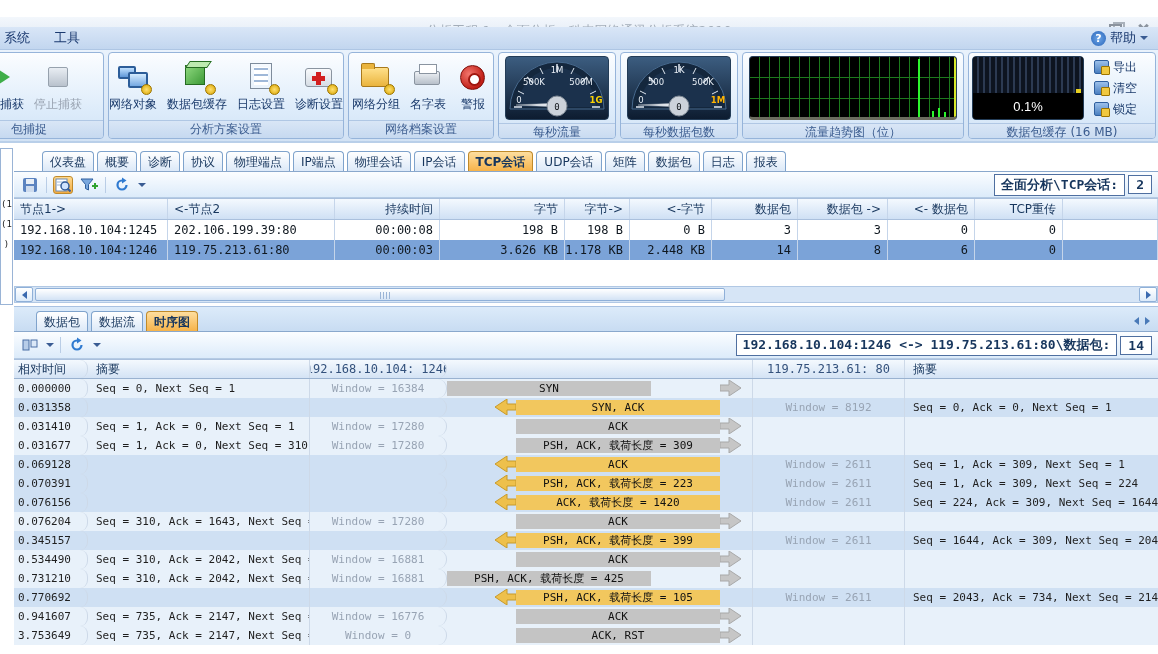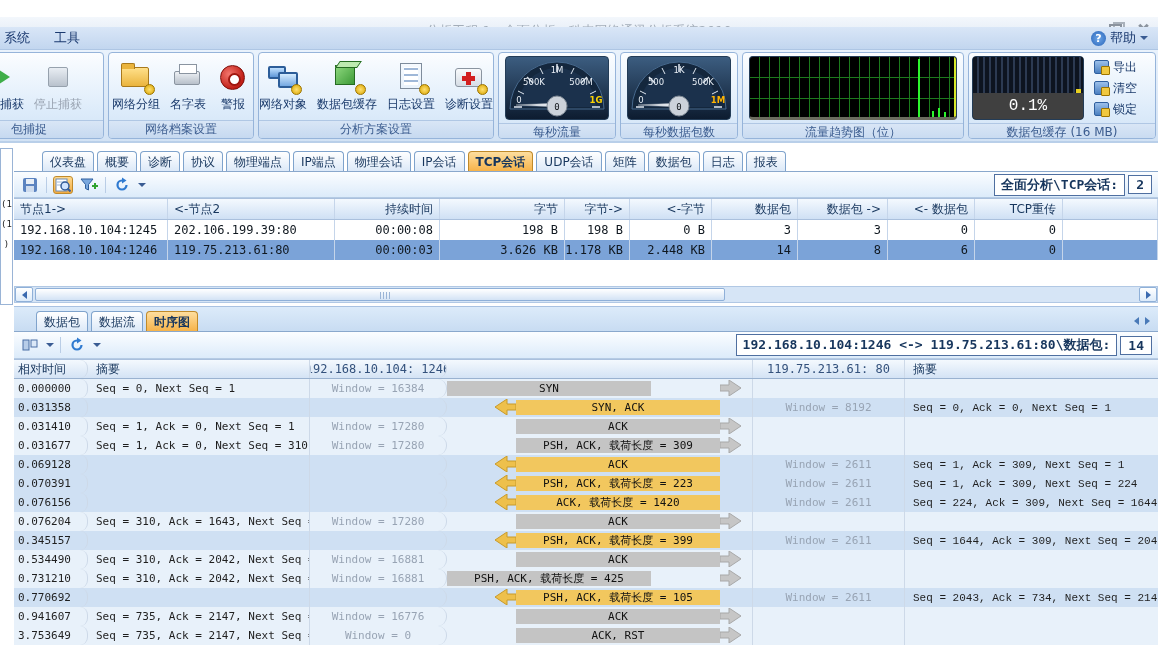--- a/index.html
+++ b/index.html
@@ -73,22 +73,22 @@
   .trend-tile { width:208px; height:64px; background:#000; border:1px solid #233c57; position:relative; overflow:hidden;
     background-image:repeating-linear-gradient(90deg, transparent 0 9px, #1d7a1d 9px 10px),
                      repeating-linear-gradient(180deg, transparent 0 20px, #1d7a1d 20px 21px);
     border-bottom:3px solid #6b6b5e; }
   .spike { position:absolute; bottom:0; background:#2df52d; width:2px; }
   .cache-tile { width:112px; height:64px; background:#0a111d; border:1px solid #233c57; position:relative; overflow:hidden; }
   .cache-grid { position:absolute; left:0; top:0; right:0; height:36px; background:#0a111d;
     background-image:repeating-linear-gradient(90deg, #0d1420 0 4px, #2c3a52 4px 6px),
                      repeating-linear-gradient(180deg, transparent 0 4px, #2c3a52 4px 6px); }
   .cache-mark { position:absolute; right:2px; top:32px; width:5px; height:5px; background:#e8d020; }
-  .cache-val { position:absolute; left:0; right:0; top:36px; bottom:0; background:#404040; color:#fff;
-    font-family:Liberation Mono, monospace; font-size:16px; display:flex; align-items:center; justify-content:center; }
+  .cache-val { position:absolute; left:0; right:0; top:36px; bottom:0; background:#000000; color:#fff;
+    font-family:Liberation Sans, sans-serif; font-size:13px; display:flex; align-items:center; justify-content:center; }
   .cache-btns { display:flex; flex-direction:column; justify-content:center; gap:4px; padding-left:4px; }
   .cbtn { display:flex; align-items:center; gap:4px; font-size:12px; color:#1a3a6b; white-space:nowrap; }
   .cbtn .mini { width:15px; height:14px; background:linear-gradient(#9cc0ea,#4a7fc0); border:1px solid #2f5f9e; border-radius:2px; position:relative; }
   .cbtn .mini::after { content:""; position:absolute; right:-2px; bottom:-2px; width:7px; height:7px; background:#f0c840; border:1px solid #9c7400; border-radius:1px; }
 
   
   .leftstrip { position:absolute; left:0; top:148px; width:13px; height:157px; background:#fff;
     border:1px solid #9ab4d6; font-family:"DejaVu Sans Mono", monospace; font-size:9px; color:#222;
     display:flex; flex-direction:column; align-items:center; padding-top:50px; gap:10px; }
 
@@ -153,21 +153,21 @@
   .seq { position:absolute; left:14px; top:359px; right:0; bottom:0; }
   .seqrow { display:flex; height:19px; }
   .seqrow.head { height:20px; background:linear-gradient(#f4f9fe,#d4e3f5); border-top:1px solid #aac0dd; border-bottom:1px solid #9ab2d0; }
   .sc { border-right:1px solid #cdd9e8; overflow:hidden; white-space:nowrap; display:flex; align-items:center;
     font-family:"DejaVu Sans Mono", monospace; font-size:11px; color:#1f1f1f; }
   .sc.time { width:74px; padding-left:4px;border-radius:8px; }
   .sc.lsum { width:222px; padding-left:8px; }
   .sc.lwin { width:137px; justify-content:center; color:#98a4b4;border-radius:9px; }
   .sc.arr-c { width:306px; position:relative; }
   .sc.rwin { width:152px; justify-content:center; color:#98a4b4; }
-  .sc.rsum { flex:1; border-right:none; padding-left:8px;font-family:Liberation Mono, monospace; }
+  .sc.rsum { flex:1; border-right:none; padding-left:8px; }
   .seqrow.head .sc { font-size:12px; color:#17365d; font-family:"DejaVu Sans", sans-serif; }
   .seqrow.head .sc.lwin, .seqrow.head .sc.rwin { color:#33517c; font-family:"DejaVu Sans Mono", monospace; }
   .seqrow.dir-right { background:#e8f1fa; }
   .seqrow.dir-left { background:#cfe0f3; }
   .arrwrap { position:absolute; left:0; right:0; top:1px; bottom:2px; display:flex; align-items:center; }
   .flagbar { width:204px; height:15px; text-align:center; line-height:15px; font-size:11px; color:#111;
     font-family:"DejaVu Sans Mono", monospace; overflow:hidden; white-space:nowrap; }
   .dir-right .flagbar { background:#c4c4c4; }
   .dir-left .flagbar { background:#f2c75e; }
   .ahead { flex:none; }
@@ -209,20 +209,54 @@
         <div class="rbtn disabled">
           <div class="icon32">
               <div class="ic-stop"></div>
             </div>
           <span>停止捕获</span>
         </div>
       </div>
       <div class="rgroup-label">包捕捉</div>
     </div>
 
+    <div class="rgroup" style="width:236px;">
+      <div class="rgroup-body">
+        <div class="rbtn">
+          <div class="icon32">
+              <div class="ic-monitors"></div>
+              <div class="gear"></div>
+            </div>
+          <span>网络对象</span>
+        </div>
+        <div class="rbtn">
+          <div class="icon32">
+              <div class="ic-cube"></div>
+              <div class="gear"></div>
+            </div>
+          <span>数据包缓存</span>
+        </div>
+        <div class="rbtn">
+          <div class="icon32">
+              <div class="ic-doc"></div>
+              <div class="gear"></div>
+            </div>
+          <span>日志设置</span>
+        </div>
+        <div class="rbtn">
+          <div class="icon32">
+              <div class="ic-kit"></div>
+              <div class="gear"></div>
+            </div>
+          <span>诊断设置</span>
+        </div>
+      </div>
+      <div class="rgroup-label">分析方案设置</div>
+    </div>
+
     <div class="rgroup" style="width:146px;">
       <div class="rgroup-body">
         <div class="rbtn">
           <div class="icon32">
               <div class="ic-folder"></div>
               <div class="gear"></div>
             </div>
           <span>网络分组</span>
         </div>
         <div class="rbtn">
@@ -232,54 +266,20 @@
           <span>名字表</span>
         </div>
         <div class="rbtn">
           <div class="icon32">
               <div class="ic-alarm"></div>
             </div>
           <span>警报</span>
         </div>
       </div>
       <div class="rgroup-label">网络档案设置</div>
-    </div>
-
-    <div class="rgroup" style="width:236px;">
-      <div class="rgroup-body">
-        <div class="rbtn">
-          <div class="icon32">
-              <div class="ic-monitors"></div>
-              <div class="gear"></div>
-            </div>
-          <span>网络对象</span>
-        </div>
-        <div class="rbtn">
-          <div class="icon32">
-              <div class="ic-cube"></div>
-              <div class="gear"></div>
-            </div>
-          <span>数据包缓存</span>
-        </div>
-        <div class="rbtn">
-          <div class="icon32">
-              <div class="ic-doc"></div>
-              <div class="gear"></div>
-            </div>
-          <span>日志设置</span>
-        </div>
-        <div class="rbtn">
-          <div class="icon32">
-              <div class="ic-kit"></div>
-              <div class="gear"></div>
-            </div>
-          <span>诊断设置</span>
-        </div>
-      </div>
-      <div class="rgroup-label">分析方案设置</div>
     </div>
 
     <div class="rgroup" style="width:118px;">
       <div class="rgroup-body" style="padding:3px;">
         <div class="gauge-tile tile">
           <svg width="102" height="62" viewBox="0 0 102 62">
             <path d="M4,52 A47,47 0 0 1 98,52 Z" fill="#14273d" stroke="#46688c" stroke-width="1"></path>
             <path d="M12,50 A39,39 0 0 1 90,50 Z" fill="#1d3450" opacity="0.8"></path>
             <g stroke="#dfe7f0" stroke-width="1.5">
               <line x1="8" y1="50" x2="16" y2="50"></line>

